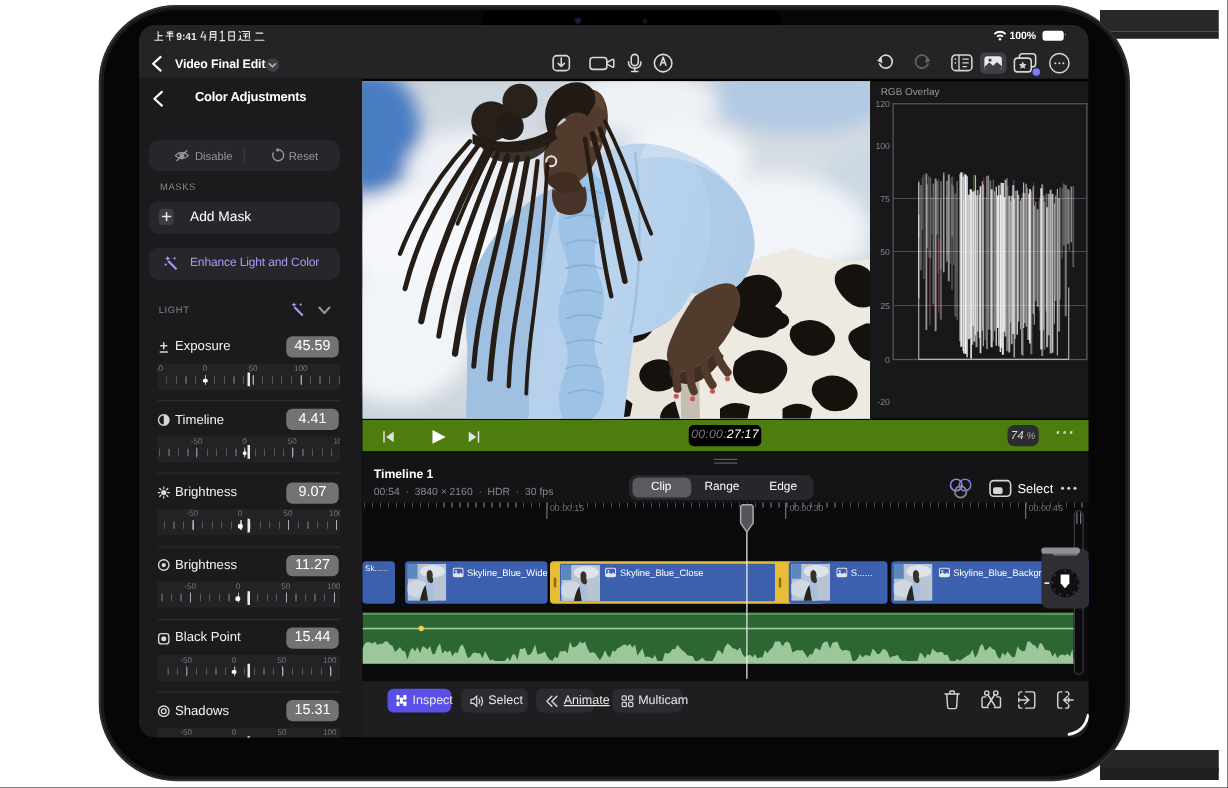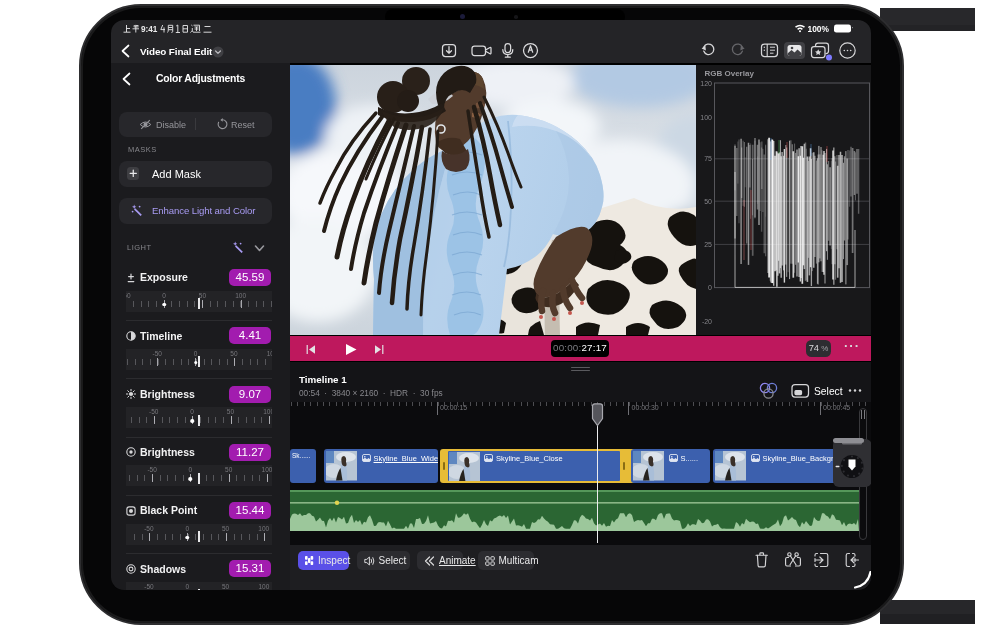--- a/index.html
+++ b/index.html
@@ -16,38 +16,38 @@
 #screen{position:absolute;left:111px;top:20px;width:760px;height:570px;border-radius:13px;
   background:#000;overflow:hidden;font-family:"Liberation Sans",sans-serif;}
 
 #topbar{left:0;top:0;width:760px;height:43px;background:#242427;}
 
 #panel{left:0;top:43px;width:179px;height:527px;background:#1b1b1e;color:#fff;}
 .ph-title{position:absolute;left:0;top:21px;width:179px;text-align:center;font-size:10.4px;font-weight:bold;color:#fff;letter-spacing:-0.2px;}
 .pbtn{position:absolute;left:8px;width:152.5px;background:#27272b;border-radius:8px;}
 .lbl-sm{position:absolute;font-size:7.5px;color:#86868b;letter-spacing:0.5px;text-align:right;}
 
-.sld-name{position:absolute;font-size:10.5px;color:#f2f2f3;font-weight:bold;}
-.sld-val{position:absolute;left:118px;width:42px;height:17px;background:#a21caf;border-radius:5px;
+.sld-name{position:absolute;font-size:10.5px;color:#f2f2f3;}
+.sld-val{position:absolute;left:118px;width:42px;height:17px;background:#737373;border-radius:5px;
   font-size:11.5px;color:#fff;text-align:center;line-height:17px;}
 .ruler{position:absolute;left:15px;width:146px;height:21px;background:#232326;overflow:hidden;}
 .sep{position:absolute;left:15px;width:146px;height:1px;background:#2c2c2f;}
 .rlbl{position:absolute;top:1px;font-size:6.5px;color:#77777c;transform:translateX(-50%);}
 .ticks{position:absolute;top:9px;left:0;width:146px;height:8px;}
 .rdot{position:absolute;top:12px;width:3.5px;height:3.5px;border-radius:50%;background:#fff;transform:translateX(-50%);}
 .rbar{position:absolute;top:7.5px;left:72px;width:2px;height:11px;background:#e8e8ea;}
 
 #video{left:179px;top:45px;width:406px;height:270px;background:#9fb0c2;}
 #scope{left:585px;top:45px;width:175px;height:270px;background:#18181a;}
 
-#transport{left:179px;top:316px;width:581px;height:25px;background:#be185d;}
+#transport{left:179px;top:316px;width:581px;height:25px;background:#4d7c0f;font-style:italic;}
 
 #timeline{left:179px;top:342px;width:581px;height:228px;background:#141417;}
 .tseg{position:absolute;top:18px;left:213px;width:148px;height:19.5px;background:#27272b;border-radius:6.5px;font-size:9.5px;color:#fff;}
-.chip{position:absolute;height:19px;border-radius:5px;background:#2c2c30;color:#e8e8e9;font-size:10px;line-height:19px;}
+.chip{position:absolute;height:19px;border-radius:5px;background:#2c2c30;color:#e8e8e9;font-size:10px;line-height:19px;margin-left:12px;}
 .clip{position:absolute;top:87px;height:33.5px;background:#3c60ae;border-radius:3px;overflow:hidden;}
 .clipname{position:absolute;font-size:7.5px;color:#fff;white-space:nowrap;}
 </style>
 </head>
 <body>
 <div class="abs" id="bar-top"></div>
 <div class="abs" id="bar-top2"></div>
 <div class="abs" id="bar-bot"></div>
 <div class="abs" id="bar-bot2"></div>
 <div class="abs" id="device"></div>
@@ -441,21 +441,21 @@
       <path d="M273 224 Q274 235 280 243"></path>
       <path d="M282 215 Q286 226 292 233"></path>
     </g>
     <circle cx="251" cy="252" r="2" fill="#c4574e"></circle>
     <circle cx="264" cy="254" r="2" fill="#c4574e"></circle>
     <circle cx="280" cy="248" r="2" fill="#c4574e"></circle>
     <circle cx="292" cy="238" r="2" fill="#c4574e"></circle>
   </svg>
   </div>
   <div class="abs" id="scope">
-    <div class="abs" style="left:8.5px;top:3.5px;font-size:8px;color:#98989d;font-weight:bold;">RGB Overlay</div>
+    <div class="abs" style="left:8.5px;top:3.5px;font-size:8px;color:#98989d;">RGB Overlay</div>
     <svg class="abs" style="left:0;top:0" width="175" height="270" viewBox="0 0 175 270">
       <g font-family="Liberation Sans" font-size="7" fill="#85858a" text-anchor="end">
         <text x="16" y="20.5">120</text>
         <text x="16" y="54.5">100</text>
         <text x="16" y="96.3">75</text>
         <text x="16" y="138.7">50</text>
         <text x="16" y="181.9">25</text>
         <text x="16" y="225.1">0</text>
         <text x="16" y="259.2">-20</text>
       </g>
@@ -608,20 +608,26 @@
     <div class="abs" style="left:516px;top:3.5px;width:25px;height:17.5px;background:#2d2d31;border-radius:5.5px;text-align:center;line-height:17.5px;font-size:9.3px;color:#d9d9db;">74<span style="font-size:8px;color:#a2a2a7"> %</span></div>
     <div class="abs" style="left:554px;top:2px;font-size:13px;color:#d9d9db;letter-spacing:1px;font-weight:bold;">···</div>
   </div>
   <div class="abs" id="timeline">
     <div class="abs" style="left:0;top:40px;width:581px;height:143px;background:#0b0b0d;"></div>
     <div class="abs" style="left:0;top:183px;width:581px;height:45px;background:#1e1e21;"></div>
     <div class="abs" style="left:281px;top:4.5px;width:19px;height:1.5px;background:#5a5a5e;border-radius:1px;"></div>
     <div class="abs" style="left:281px;top:7.5px;width:19px;height:1.5px;background:#5a5a5e;border-radius:1px;"></div>
     <div class="abs" style="left:9px;top:12px;font-size:9.8px;font-weight:bold;color:#fff;">Timeline 1</div>
     <div class="abs" style="left:9px;top:26px;font-size:8.3px;color:#88888d;">00:54 &nbsp;·&nbsp; 3840 × 2160 &nbsp;·&nbsp; HDR &nbsp;·&nbsp; 30 fps</div>
+    <div class="tseg">
+      <div style="position:absolute;left:2.5px;top:2px;width:47px;height:15.5px;background:#5a5a5f;border-radius:5px;"></div>
+      <div style="position:absolute;left:0;top:3.5px;width:52px;text-align:center;">Clip</div>
+      <div style="position:absolute;left:50px;top:3.5px;width:49px;text-align:center;">Range</div>
+      <div style="position:absolute;left:99px;top:3.5px;width:49px;text-align:center;">Edge</div>
+    </div>
 
     <svg class="abs" style="left:468px;top:19px" width="110" height="19" viewBox="0 0 110 19">
       <g fill="none" stroke-width="1.3">
         <circle cx="7" cy="7" r="4.6" stroke="#8f86f0"></circle>
         <circle cx="14" cy="7" r="4.6" stroke="#6f7fd8"></circle>
         <circle cx="10.5" cy="12.5" r="4.6" stroke="#8a8a8f"></circle>
       </g>
       <g fill="none" stroke="#d6d6d8" stroke-width="1.25">
         <rect x="34" y="3.5" width="16.5" height="12.5" rx="3"></rect>
         <rect x="37" y="9.5" width="6.5" height="4" rx="1" fill="#d6d6d8"></rect>
@@ -658,21 +664,21 @@
           <ellipse cx="8" cy="20" rx="9" ry="7" fill="#cfd8e2"></ellipse>
           <path d="M13 29.5 Q14 15 17.5 9 Q22 13 21 29.5 Z" fill="#a9bed8"></path>
           <path d="M15.5 11 Q14.5 5 18 5 Q20.8 6 20 11 Q21.5 15 19 15.5 Q15.8 15 15.5 11 Z" fill="#3a3029"></path>
           <path d="M10 29.5 Q11.5 21 14.5 17 L16.5 29.5 Z" fill="#26231f"></path>
         </svg>
       <svg class="abs" style="left:38px;top:4.5px" width="9" height="8" viewBox="0 0 9 8">
           <rect x="0.5" y="0.5" width="8" height="7" rx="1.5" fill="none" stroke="#dfe5f2" stroke-width="0.9"></rect>
           <circle cx="2.8" cy="2.8" r="0.8" fill="#dfe5f2"></circle>
           <path d="M0.5 5.5 L3 3.8 L5 5.2 L6.5 4 L8.5 5.5 V6 Q8.5 7.5 7 7.5 H2 Q0.5 7.5 0.5 6 Z" fill="#dfe5f2"></path>
         </svg>
-      <div class="clipname" style="left:50px;top:4.5px;text-decoration:underline;">Skyline_Blue_Wide</div>
+      <div class="clipname" style="left:50px;top:4.5px;">Skyline_Blue_Wide</div>
     </div>
     <div class="clip" style="left:150px;width:219px;background:#e7bc37;">
       <div class="abs" style="left:7.5px;top:2px;width:172.5px;height:29.5px;background:#3c60ae;border-radius:1px;overflow:hidden;">
         <svg class="abs" style="left:1px;top:0.5px" width="31" height="29.5" viewBox="0 0 31 29.5">
             <rect width="31" height="29.5" fill="#b6c4d4"></rect>
             <rect width="8" height="12" fill="#5e87c0"></rect>
             <ellipse cx="20" cy="6" rx="10" ry="5" fill="#dde3eb"></ellipse>
             <ellipse cx="8" cy="20" rx="9" ry="7" fill="#cfd8e2"></ellipse>
             <path d="M13 29.5 Q14 15 17.5 9 Q22 13 21 29.5 Z" fill="#a9bed8"></path>
             <path d="M15.5 11 Q14.5 5 18 5 Q20.8 6 20 11 Q21.5 15 19 15.5 Q15.8 15 15.5 11 Z" fill="#3a3029"></path>

